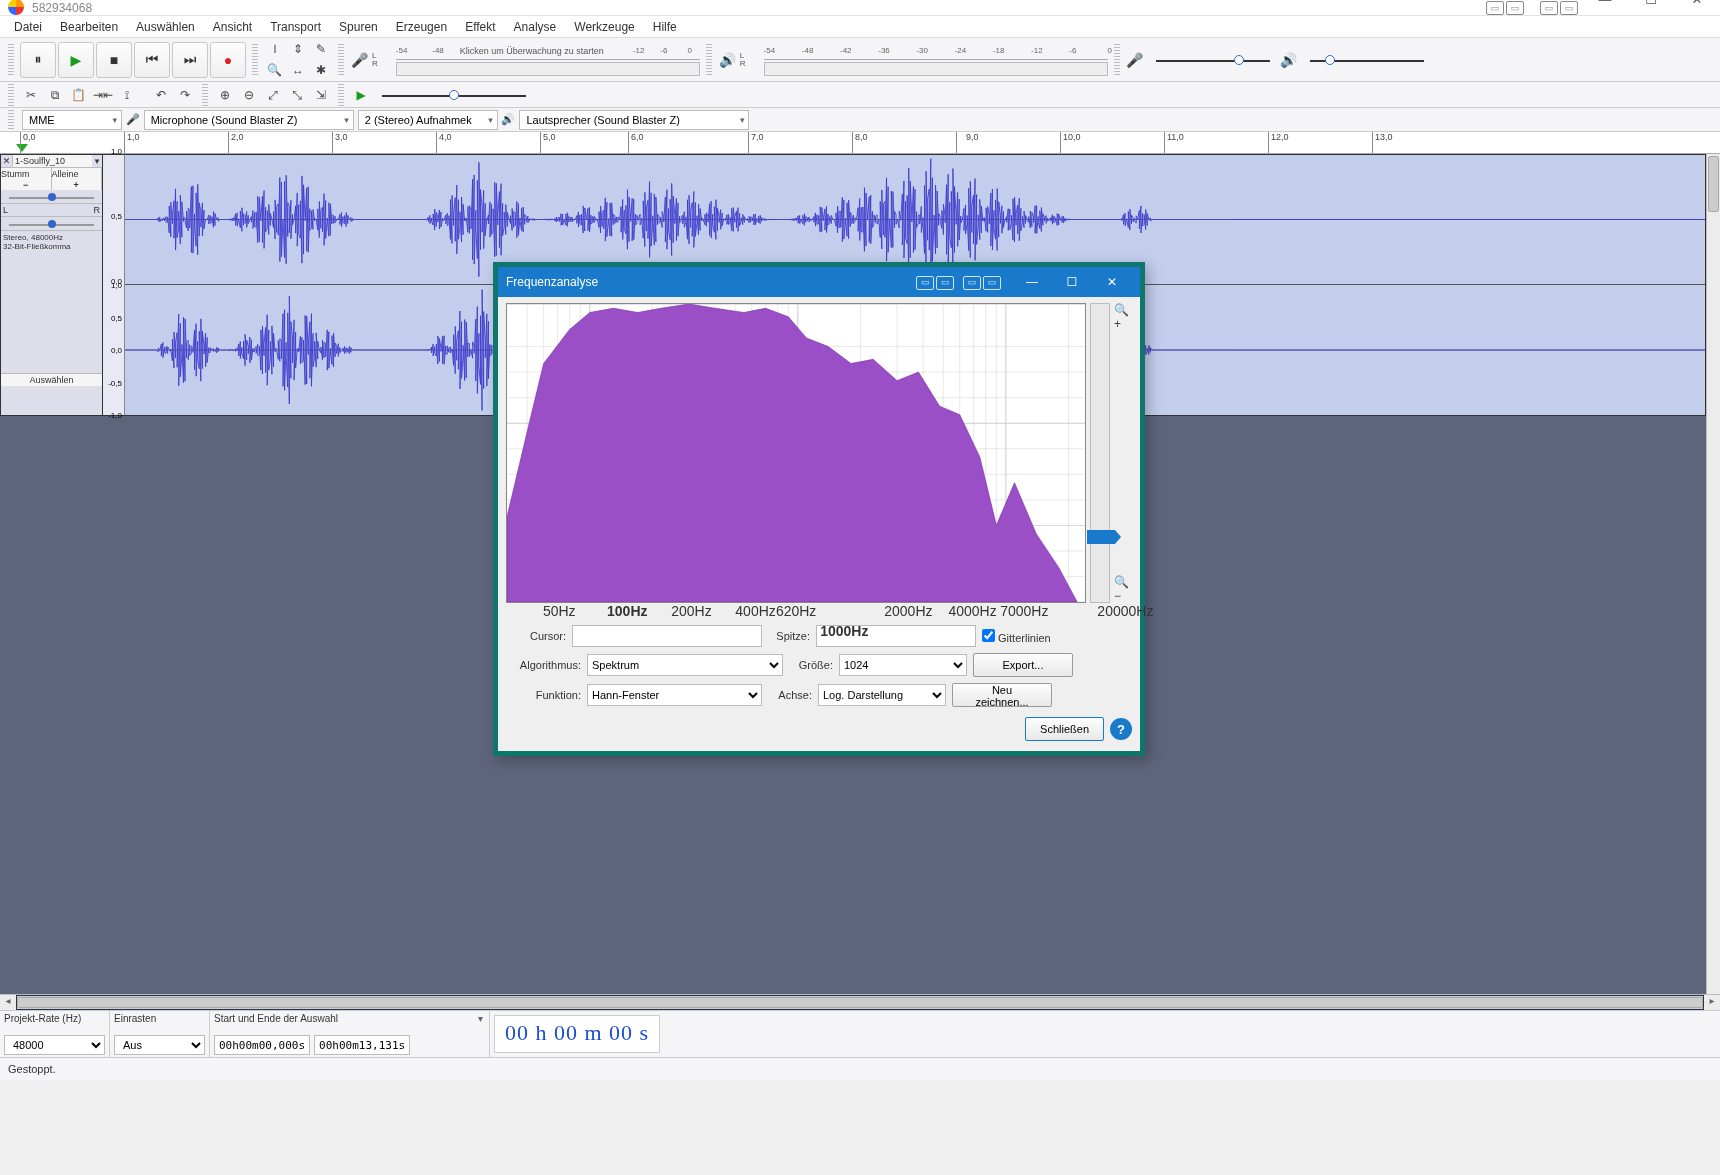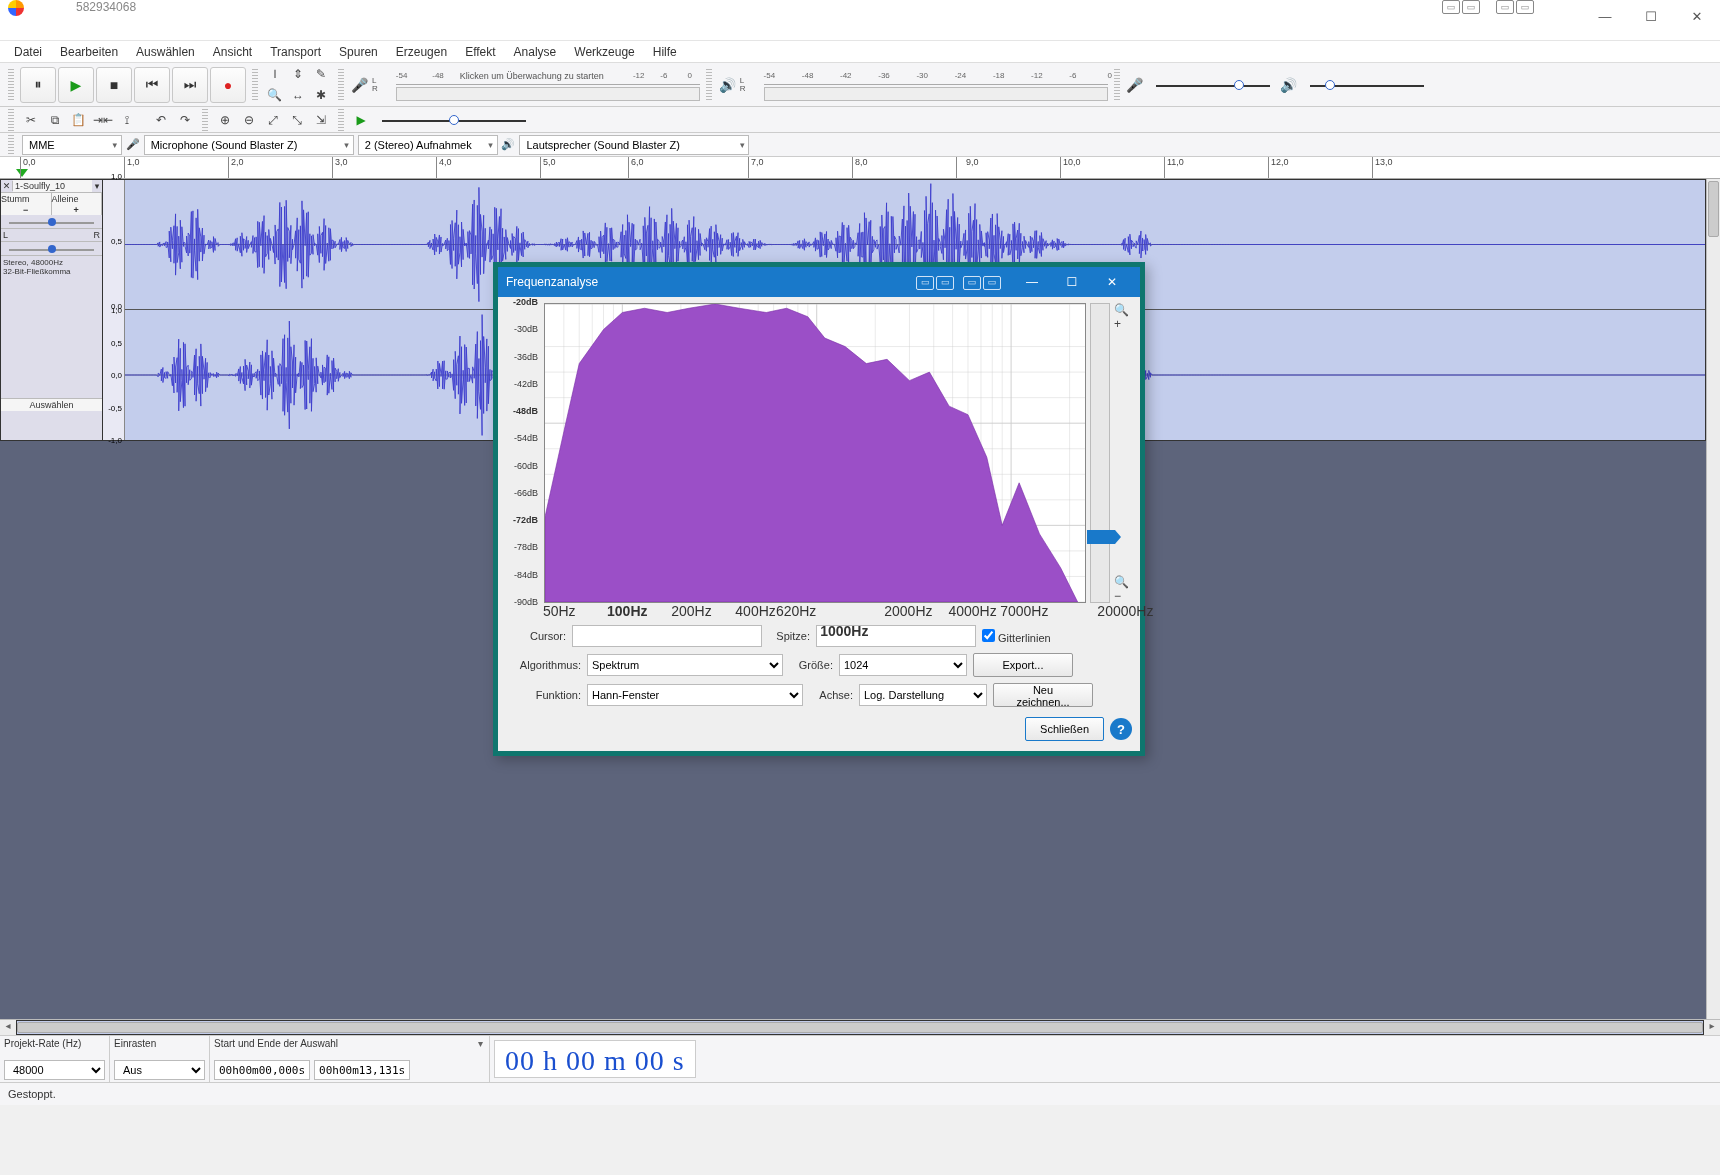--- a/index.html
+++ b/index.html
@@ -1,19 +1,19 @@
 <!DOCTYPE html>
 <html><head>
 <meta charset="utf-8">
 <style>
 * { box-sizing: border-box; margin: 0; padding: 0; font-family: "Segoe UI", Tahoma, sans-serif; }
 html, body { width: 1720px; height: 1175px; overflow: hidden; background: #f0f0f0; }
 
 
-.titlebar { height: 41px; background: #fff; display: flex; align-items: flex-start; border-bottom: 1px solid #e5e5e5; font-size: 12px; color: #888; gap: 44px; }
+.titlebar { height: 16px; background: #fff; display: flex; align-items: flex-end; border-bottom: 1px solid #e5e5e5; font-size: 12px; color: #888; }
 .titlebar .logo { width: 16px; height: 16px; margin: 0 8px; border-radius: 50%; background: conic-gradient(#f90 0 90deg,#e33 90deg 180deg,#36f 180deg 270deg,#fc0 270deg); }
 .titlebar .title { flex: 1; }
 .titlebar .win-icons { display: flex; gap: 2px; margin-right: 4px; }
 .titlebar .win-icons span { width: 18px; height: 14px; border: 1px solid #888; border-radius: 2px; font-size: 9px; display:flex; align-items:center; justify-content:center; color:#888; }
 .titlebar .sys { display: flex; }
 .titlebar .sys div { width: 46px; height: 32px; display:flex; align-items:center; justify-content:center; color:#555; font-size:13px; }
 
 .menubar { height: 22px; background:#fff; display:flex; align-items:center; font-size:12px; color:#333; padding:0 6px; gap:2px; border-bottom:1px solid #ddd;}
 .menubar span { padding: 2px 8px; }
 
@@ -75,21 +75,21 @@
 .hsb{height:16px;background:#ececec;border-top:1px solid #bbb;display:flex;}
 .hsb .arr{width:16px;text-align:center;font-size:10px;color:#666;}
 .hsb .track{flex:1;position:relative;}
 .hsb .th{position:absolute;left:0;top:1px;bottom:1px;right:0;background:#ccc;border:1px solid #aaa;border-radius:2px;}
 
 .selrow{background:#f5f5f7;border-top:1px solid #ccc;border-bottom:1px solid #ccc;font-size:11px;display:flex;align-items:stretch;height:48px;}
 .selrow .col{border-right:1px solid #ccc;padding:2px 4px;display:flex;flex-direction:column;justify-content:space-between;}
 .selrow .hdr{font-size:10px;color:#333;}
 .selrow select, .selrow .field{height:20px;border:1px solid #bbb;background:#fff;font-size:11px;padding:0 4px;}
 .selrow .field{font-family:monospace;display:flex;align-items:center;}
-.timecode{font-family:"Segoe UI";font-size:28px;color:#1a4fcf;letter-spacing:1px;padding:4px 10px;border:1px solid #ccc;background:#fff;margin:4px;}
+.timecode{font-family:"Segoe UI";font-size:22px;color:#1a4fcf;letter-spacing:1px;padding:4px 10px;border:1px solid #ccc;background:#fff;margin:4px;}
 .status{height:22px;background:#f5f5f7;font-size:11px;color:#333;padding:2px 8px;display:flex;align-items:center;}
 
 
 .dialog{position:absolute;left:493px;top:262px;width:652px;background:#efefef;border:5px solid #0f766e;box-shadow:4px 4px 12px rgba(0,0,0,.25);}
 .dlg-title{height:30px;background:#1979ca;color:#fff;display:flex;align-items:center;font-size:12px;padding:0 8px;}
 .dlg-title .t{flex:1;}
 .dlg-title .wicons span{display:inline-block;width:18px;height:14px;border:1px solid #cfe3f7;border-radius:2px;margin:0 1px;font-size:9px;text-align:center;color:#cfe3f7;}
 .dlg-title .sys{display:flex;margin-left:10px;}
 .dlg-title .sys div{width:40px;height:30px;display:flex;align-items:center;justify-content:center;}
 .dlg-body{padding:6px 8px 10px;}
@@ -381,34 +381,20 @@
       <span>▭</span><span>▭</span>&nbsp;&nbsp;<span>▭</span><span>▭</span>
     </span>
     <div class="sys">
       <div>—</div>
       <div>☐</div>
       <div>✕</div>
     </div>
   </div>
   <div class="dlg-body">
     <div class="plot-area">
-      <div class="yaxis" id="yaxis">
-          <span style="font-weight: bold; top: -2%;">-20dB</span>
-          <span style="top: 7.09091%;">-30dB</span>
-          <span style="top: 16.1818%;">-36dB</span>
-          <span style="top: 25.2727%;">-42dB</span>
-          <span style="font-weight: bold; top: 34.3636%;">-48dB</span>
-          <span style="top: 43.4545%;">-54dB</span>
-          <span style="top: 52.5455%;">-60dB</span>
-          <span style="top: 61.6364%;">-66dB</span>
-          <span style="font-weight: bold; top: 70.7273%;">-72dB</span>
-          <span style="top: 79.8182%;">-78dB</span>
-          <span style="top: 88.9091%;">-84dB</span>
-          <span style="top: 98%;">-90dB</span>
-        </div>
       <div class="plot">
         <svg viewBox="0 0 500 300" preserveAspectRatio="none" id="plotsvg">
             <line x1="0" x2="500" y1="0" y2="0" stroke="#ccc" stroke-width=".9"></line>
             <line x1="0" x2="500" y1="42.857142857142854" y2="42.857142857142854" stroke="#ccc" stroke-width=".4"></line>
             <line x1="0" x2="500" y1="68.57142857142857" y2="68.57142857142857" stroke="#ccc" stroke-width=".4"></line>
             <line x1="0" x2="500" y1="94.28571428571428" y2="94.28571428571428" stroke="#ccc" stroke-width=".4"></line>
             <line x1="0" x2="500" y1="120" y2="120" stroke="#ccc" stroke-width=".9"></line>
             <line x1="0" x2="500" y1="145.71428571428572" y2="145.71428571428572" stroke="#ccc" stroke-width=".4"></line>
             <line x1="0" x2="500" y1="171.42857142857142" y2="171.42857142857142" stroke="#ccc" stroke-width=".4"></line>
             <line x1="0" x2="500" y1="197.14285714285714" y2="197.14285714285714" stroke="#ccc" stroke-width=".4"></line>
@@ -476,21 +462,21 @@
     <div class="formrow">
       <label style="min-width:75px">Algorithmus:</label>
       <select style="width:196px"><option>Spektrum</option></select>
       <label style="min-width:44px">Größe:</label>
       <select style="width:128px"><option>1024</option></select>
       <button class="dbtn" style="width:100px">Export...</button>
     </div>
 
     <div class="formrow">
       <label style="min-width:75px">Funktion:</label>
-      <select style="width:216px"><option>Hann-Fenster</option></select>
+      <select style="width:175px"><option>Hann-Fenster</option></select>
       <label style="min-width:44px">Achse:</label>
       <select style="width:128px"><option>Log. Darstellung</option></select>
       <button class="dbtn" style="width:100px">Neu zeichnen...</button>
     </div>
 
     <div class="formrow" style="justify-content:flex-end;margin-top:10px">
       <button class="dbtn primary">Schließen</button>
       <div class="help">?</div>
     </div>
   </div>

